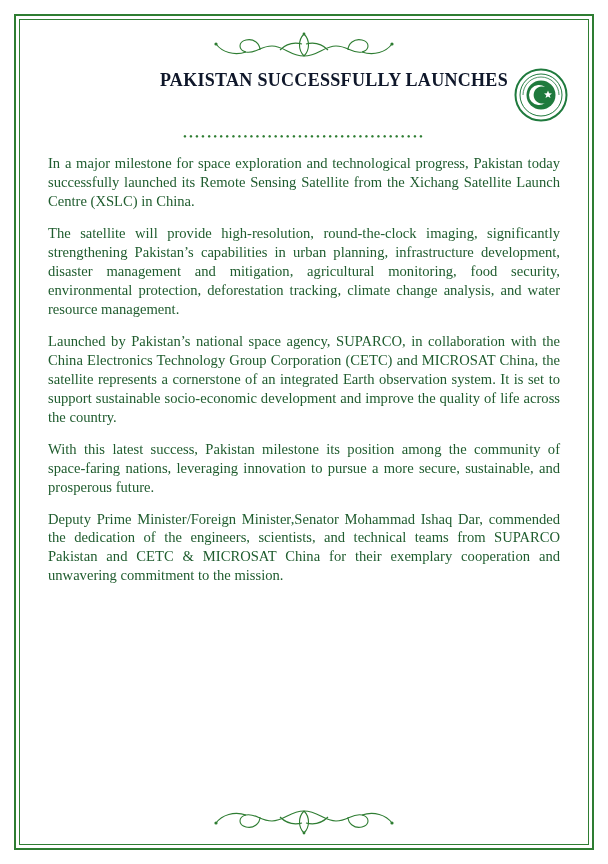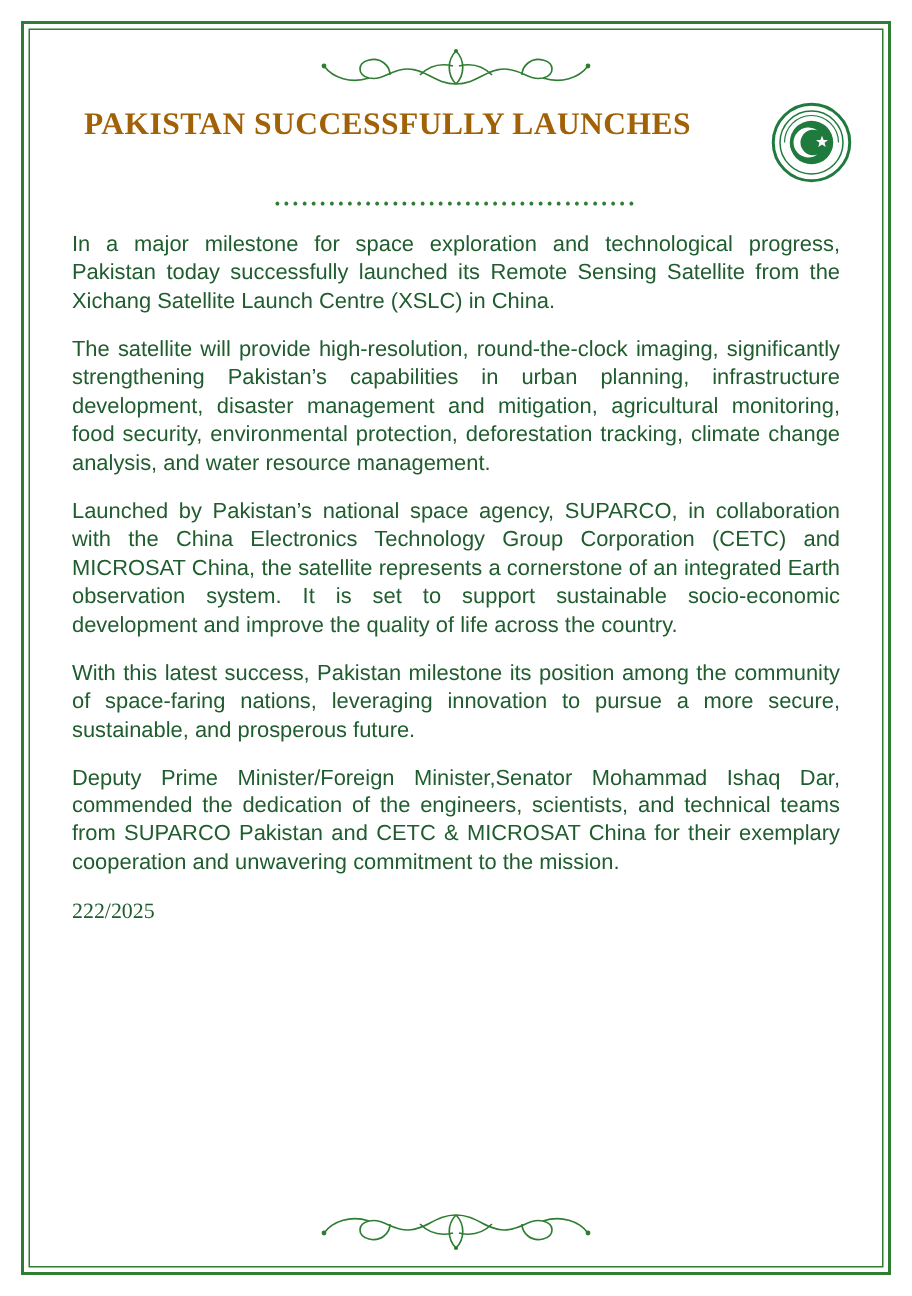--- a/index.html
+++ b/index.html
@@ -63,26 +63,26 @@
     top: 66px;
     bottom: 60px;
   }
 
   .header-row {
     position: relative;
     min-height: 58px;
   }
 
   .title {
-    text-align: left;
+    text-align: right;
     font-weight: bold;
-    font-size: 21px;
+    font-size: 18px;
     letter-spacing: 0.3px;
     line-height: 1.22;
-    color: #a16207;
+    color: #0f172a;
     padding: 4px 52px 0 8px;
     font-family: "Liberation Serif", serif;
   }
 
   .emblem {
     position: absolute;
     right: -8px;
     top: 2px;
     width: 54px;
     height: 54px;
@@ -99,21 +99,21 @@
     overflow: hidden;
   }
 
   .body-text p {
     margin: 0 0 13px 0;
     text-align: justify;
     text-justify: inter-word;
     font-size: 14.6px;
     line-height: 1.30;
     color: #1f5c2e;
-    font-family: Liberation Sans, sans-serif;
+    font-family: Liberation Serif, serif;
   }
 
   .footer {
     margin-top: 14px;
     font-size: 14.6px;
     line-height: 1.28;
     color: #1f5c2e;
   }
   .footer div { margin: 0; }
 </style>
@@ -169,21 +169,20 @@
 
     <div class="body-text">
       <p>In a major milestone for space exploration and technological progress, Pakistan today successfully launched its Remote Sensing Satellite from the Xichang Satellite Launch Centre (XSLC) in China.</p>
       <p>The satellite will provide high-resolution, round-the-clock imaging, significantly strengthening Pakistan’s capabilities in urban planning, infrastructure development, disaster management and mitigation, agricultural monitoring, food security, environmental protection, deforestation tracking, climate change analysis, and water resource management.</p>
       <p>Launched by Pakistan’s national space agency, SUPARCO, in collaboration with the China Electronics Technology Group Corporation (CETC) and MICROSAT China, the satellite represents a cornerstone of an integrated Earth observation system. It is set to support sustainable socio-economic development and improve the quality of life across the country.</p>
       <p>With this latest success, Pakistan milestone its position among the community of space-faring nations, leveraging innovation to pursue a more secure, sustainable, and prosperous future.</p>
       <p>Deputy Prime Minister/Foreign Minister,Senator Mohammad Ishaq Dar, commended the dedication of the engineers, scientists, and technical teams from SUPARCO Pakistan and CETC &amp; MICROSAT China for their exemplary cooperation and unwavering commitment to the mission.</p>
     </div>
 
     <div class="footer">
-      <div>222/2025</div>
     </div>
 
   </div>
 
   <div class="flourish flourish-bottom">
     <svg width="220" height="30" viewBox="0 0 220 30" xmlns="http://www.w3.org/2000/svg">
       <g fill="none" stroke="#2e7d32" stroke-width="1.1">
         <path d="M110 4 C 96 4, 90 14, 78 14 C 66 14, 62 6, 52 8 C 44 10, 44 18, 52 20 C 60 22, 66 16, 66 10"></path>
         <path d="M110 4 C 124 4, 130 14, 142 14 C 154 14, 158 6, 168 8 C 176 10, 176 18, 168 20 C 160 22, 154 16, 154 10"></path>
         <path d="M110 4 C 104 10, 104 20, 110 26 C 116 20, 116 10, 110 4"></path>

